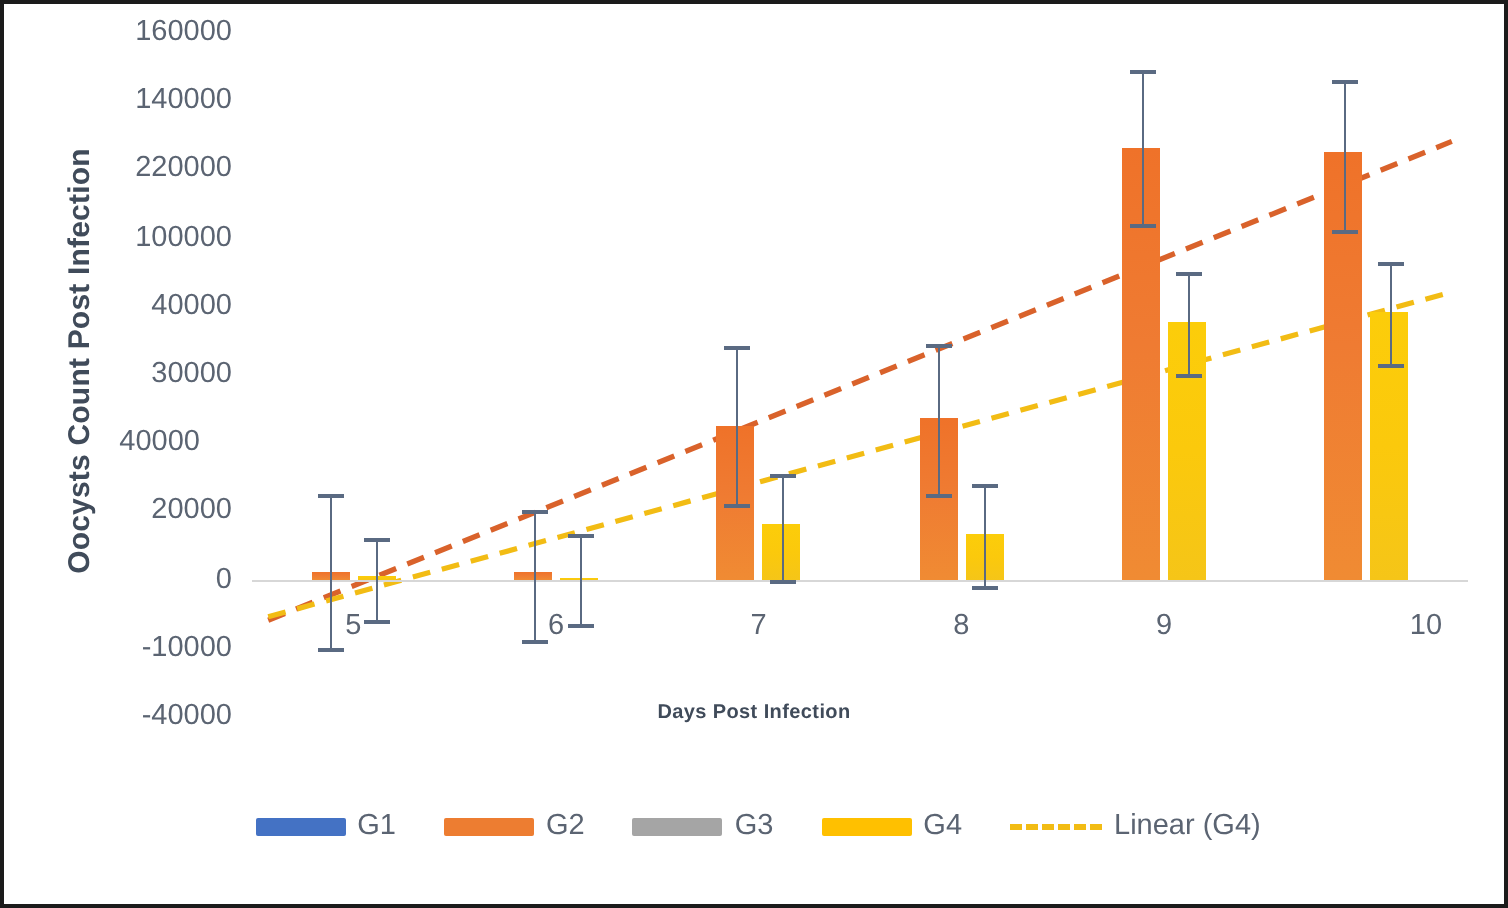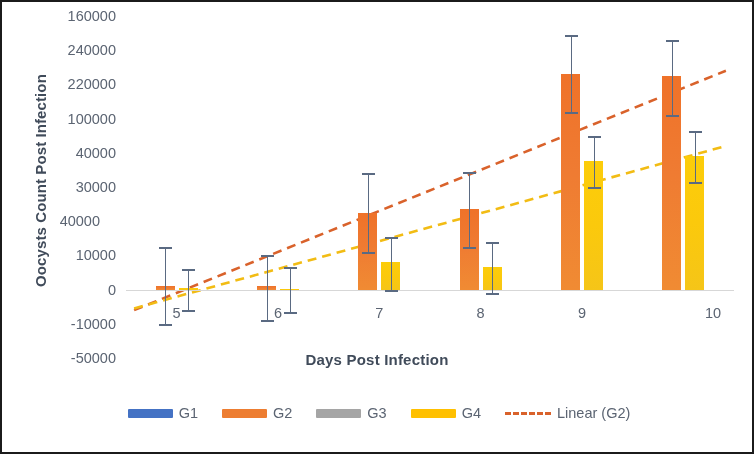--- a/index.html
+++ b/index.html
@@ -18,21 +18,21 @@
   .ytick{
     position:absolute;right:0;width:82px;text-align:right;
     font-size:14.5px;color:#5b6472;line-height:1;
   }
   .xtick{
     position:absolute;width:60px;text-align:center;
     font-size:14.5px;color:#5b6472;line-height:1;
   }
   .xlabel-title{
     position:absolute;width:100%;text-align:center;top:349px;
-    font-size:15px;font-weight:bold;color:#404b5a;letter-spacing:.2px;
+    font-size:10px;font-weight:bold;color:#404b5a;letter-spacing:.2px;
   }
   #plot{position:absolute;left:124px;top:14px;width:608px;height:342px;}
   .bar{position:absolute;}
   .bar-g2{background:linear-gradient(180deg,#ef7229 0%,#ef7b32 45%,#f08b33 100%);}
   .bar-g4{background:linear-gradient(180deg,#fccd0a 0%,#fbc90c 50%,#f5c518 100%);}
   .zeroline{position:absolute;left:0;width:608px;height:1px;background:#d7d7d7;}
   .errbar{position:absolute;width:1px;background:#5a6a82;}
   .errcap{position:absolute;height:2px;background:#5a6a82;}
   .legend{
     position:absolute;left:0;top:404px;width:754px;
@@ -49,30 +49,30 @@
 </head>
 <body>
 
 <div id="frame">
   <div id="chart">
 
     <div class="ylabel-title">Oocysts Count Post Infection</div>
 
     <div id="yticks">
         <div class="ytick" style="left: 32px; width: 82px; top: 7px;">160000</div>
-        <div class="ytick" style="left: 32px; width: 82px; top: 41.2px;">240000</div>
+        <div class="ytick" style="left: 32px; width: 82px; top: 41.2px;">140000</div>
         <div class="ytick" style="left: 32px; width: 82px; top: 75.4px;">220000</div>
         <div class="ytick" style="left: 32px; width: 82px; top: 109.6px;">100000</div>
         <div class="ytick" style="left: 32px; width: 82px; top: 143.8px;">40000</div>
         <div class="ytick" style="left: 32px; width: 82px; top: 178px;">30000</div>
         <div class="ytick" style="left: 16px; width: 82px; top: 212.2px;">40000</div>
-        <div class="ytick" style="left: 32px; width: 82px; top: 246.4px;">10000</div>
+        <div class="ytick" style="left: 32px; width: 82px; top: 246.4px;">20000</div>
         <div class="ytick" style="left: 32px; width: 82px; top: 280.6px;">0</div>
         <div class="ytick" style="left: 32px; width: 82px; top: 314.8px;">-10000</div>
-        <div class="ytick" style="left: 32px; width: 82px; top: 349px;">-50000</div>
+        <div class="ytick" style="left: 32px; width: 82px; top: 349px;">-40000</div>
       </div>
 
     <div id="plot">
       <svg class="trend" id="trendsvg" width="608" height="342">
           <line x1="8.10666666666667" y1="294.12" x2="599.8933333333332" y2="54.72" stroke="#d9622b" stroke-width="2.6" stroke-dasharray="9,6" stroke-linecap="butt"></line>
           <line x1="8.10666666666667" y1="292.41" x2="599.8933333333332" y2="129.96" stroke="#f2bc14" stroke-width="2.6" stroke-dasharray="9,6" stroke-linecap="butt"></line>
         </svg>
     <div class="zeroline" style="top: 273.6px;"></div>
         <div class="bar bar-g2" style="left: 29.6667px; top: 270.18px; width: 19px; height: 3.42px;"></div>
         <div class="errbar" style="left: 39px; top: 230.85px; height: 76.95px;"></div>
@@ -146,18 +146,18 @@
         </div>
         <div class="legend-item">
           <span class="legend-swatch" style="background: rgb(165, 165, 165);"></span>
           <span class="legend-text">G3</span>
         </div>
         <div class="legend-item">
           <span class="legend-swatch" style="background: rgb(255, 192, 0);"></span>
           <span class="legend-text">G4</span>
         </div>
         <div class="legend-item">
-          <span class="legend-dash" style="color: rgb(217, 98, 43);"></span>
-          <span class="legend-text">Linear (G2)</span>
+          <span class="legend-dash" style="color: rgb(242, 188, 20);"></span>
+          <span class="legend-text">Linear (G4)</span>
         </div>
       </div>
   </div>
 </div>
 
 </body></html>

